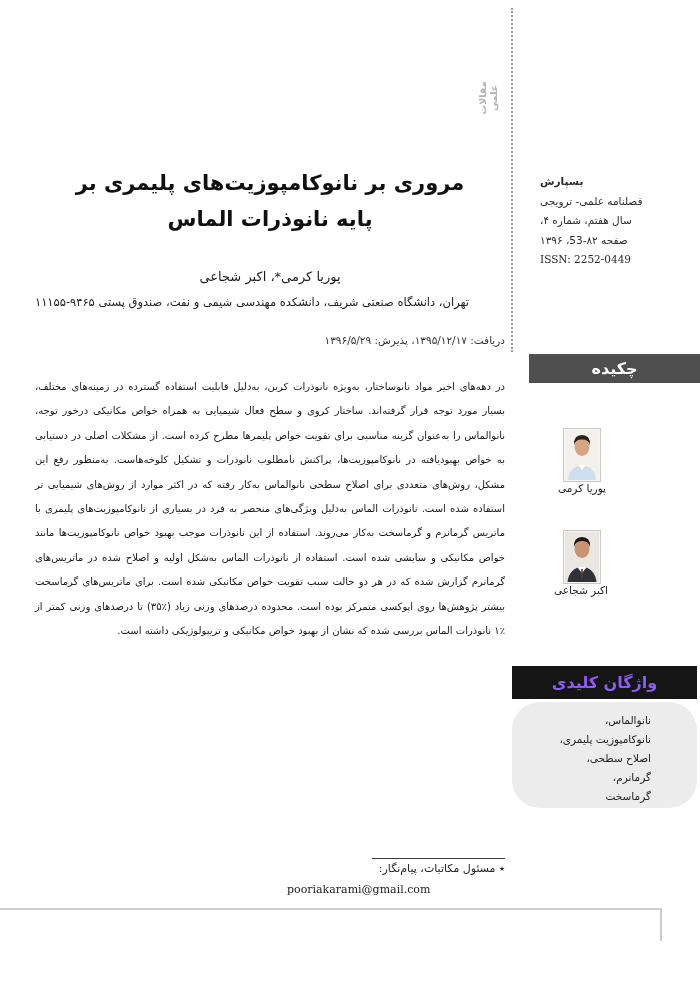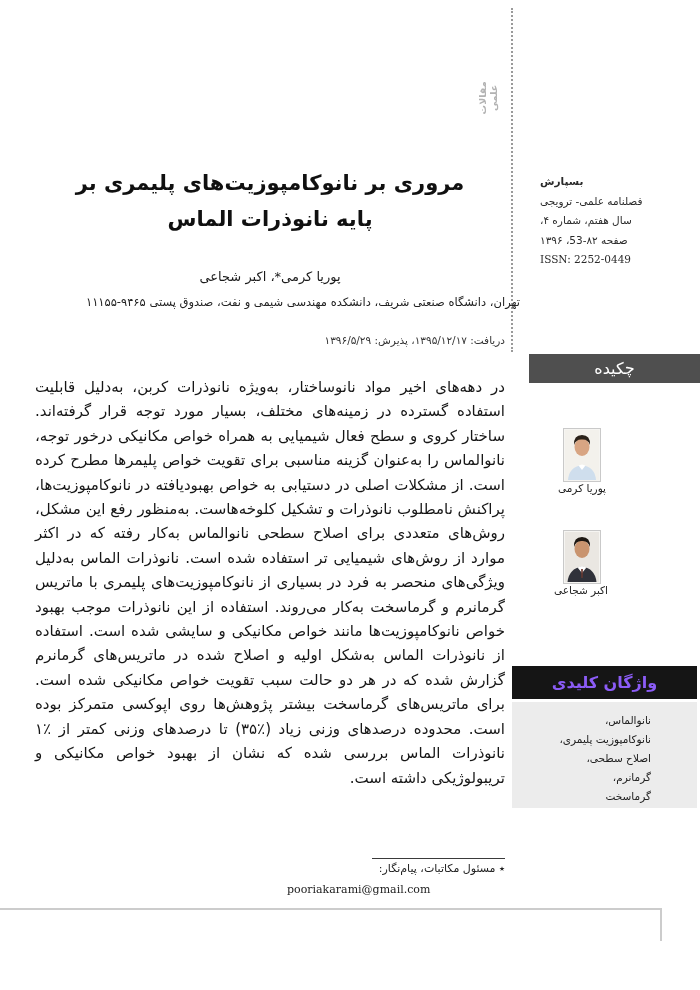--- a/index.html
+++ b/index.html
@@ -20,50 +20,50 @@
 
   
   .journal-info { position:absolute; left:540px; top:172px; width:155px;
     direction:rtl; text-align:left; font-size:10.5px; line-height:19.5px; color:#2a2a2a; }
   .journal-info .j-name { font-weight:bold; }
   .journal-info .issn { direction:ltr; font-family:"DejaVu Serif", serif; }
 
   
   .abstract-banner { position:absolute; left:529px; right:0; top:354px; height:29px;
     background:#4f4f4f; display:flex; align-items:center; justify-content:center; }
-  .abstract-banner span { color:#ffffff; font-weight:normal; font-size:16px; }
+  .abstract-banner span { color:#ffffff; font-weight:bold; font-size:16px; }
 
   
   .author-card { position:absolute; left:556px; width:52px; text-align:center; }
   .author-card.first  { top:428px; }
   .author-card.second { top:530px; }
   .author-card .photo { width:34px; height:50px; margin:0 auto; border:1px solid #c9c9c9;
     background:#f6f5f2; padding:1px; }
   .author-card .photo svg { display:block; width:34px; height:50px; }
   .author-card .a-name { font-size:10.5px; color:#222; direction:rtl; white-space:nowrap; }
 
   
   .keywords-banner { position:absolute; left:512px; width:185px; top:666px; height:33px;
     background:#151515; display:flex; align-items:center; justify-content:center; }
   .keywords-banner span { color:#8b5cf6; font-weight:bold; font-size:16px; }
   .keywords-box { position:absolute; left:512px; width:185px; top:702px; height:106px;
     background:#ececec; direction:rtl; text-align:right; box-sizing:border-box;
-    padding:9px 46px 0 6px; font-size:10.5px; line-height:19px; color:#222; }
+    padding:9px 46px 0 6px; font-size:10.5px; line-height:19px; color:#222;border-radius:28px; }
 
   
   .main-title { position:absolute; left:60px; width:420px; top:165px; direction:rtl;
     text-align:center; font-size:21px; font-weight:bold; line-height:36px; color:#101010; }
   .authors-line { position:absolute; left:35px; width:470px; top:269px; direction:rtl;
     text-align:center; font-size:13px; color:#1a1a1a; }
-  .affiliation { position:absolute; left:50px; width:470px; top:295px; direction:rtl;
-    text-align:right; font-size:11.5px; color:#222; }
+  .affiliation { position:absolute; left:35px; width:470px; top:295px; direction:rtl;
+    text-align:left; font-size:11.5px; color:#222; }
   .dates { position:absolute; left:35px; width:470px; top:334px; direction:rtl;
     font-size:10.5px; color:#333; }
   .abstract-text { position:absolute; left:35px; width:470px; top:375px; direction:rtl;
-    text-align:justify; font-size:15px; line-height:24.4px; color:#161616; }
+    text-align:justify; font-size:10px; line-height:24.4px; color:#161616; }
 
   
   .footnote-rule { position:absolute; left:372px; width:133px; top:858px; height:0;
     border-top:1px solid #3a3a3a; }
   .footnote { position:absolute; left:300px; width:205px; top:862px; direction:rtl;
     text-align:right; font-size:11px; color:#222; }
   .email { position:absolute; left:287px; top:883px; font-size:11px; color:#222;
     font-family:"DejaVu Serif", serif; }
   .bottom-rule-h { position:absolute; left:0; width:661px; top:908px; height:0;
     border-top:2px solid #cccccc; }

